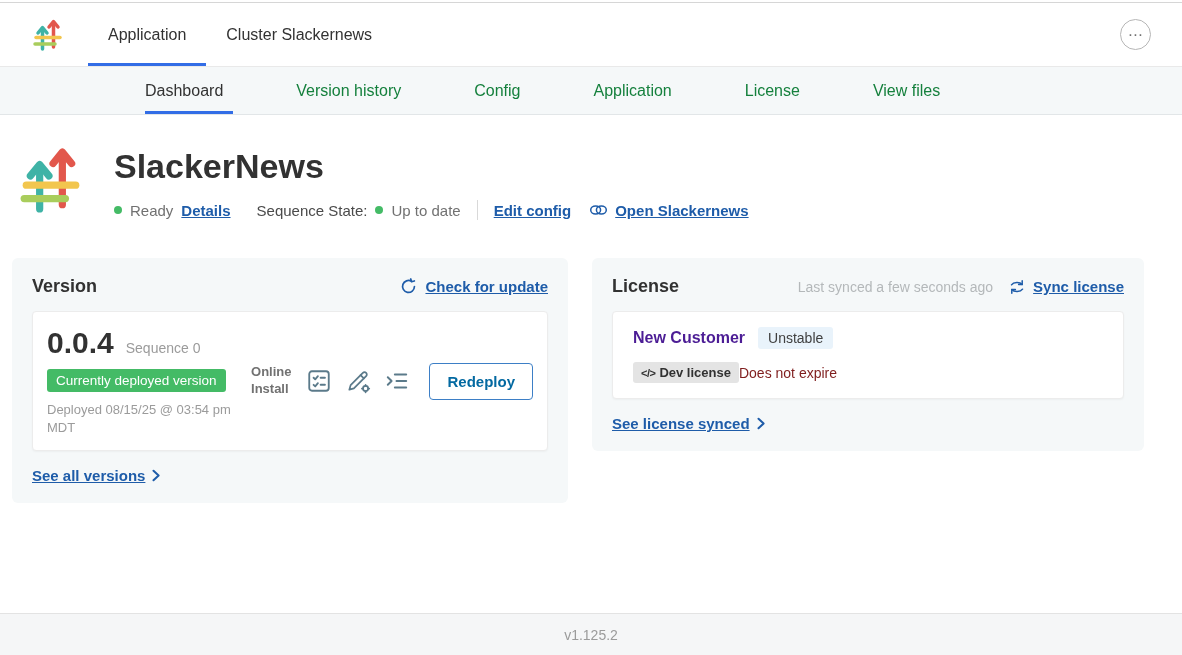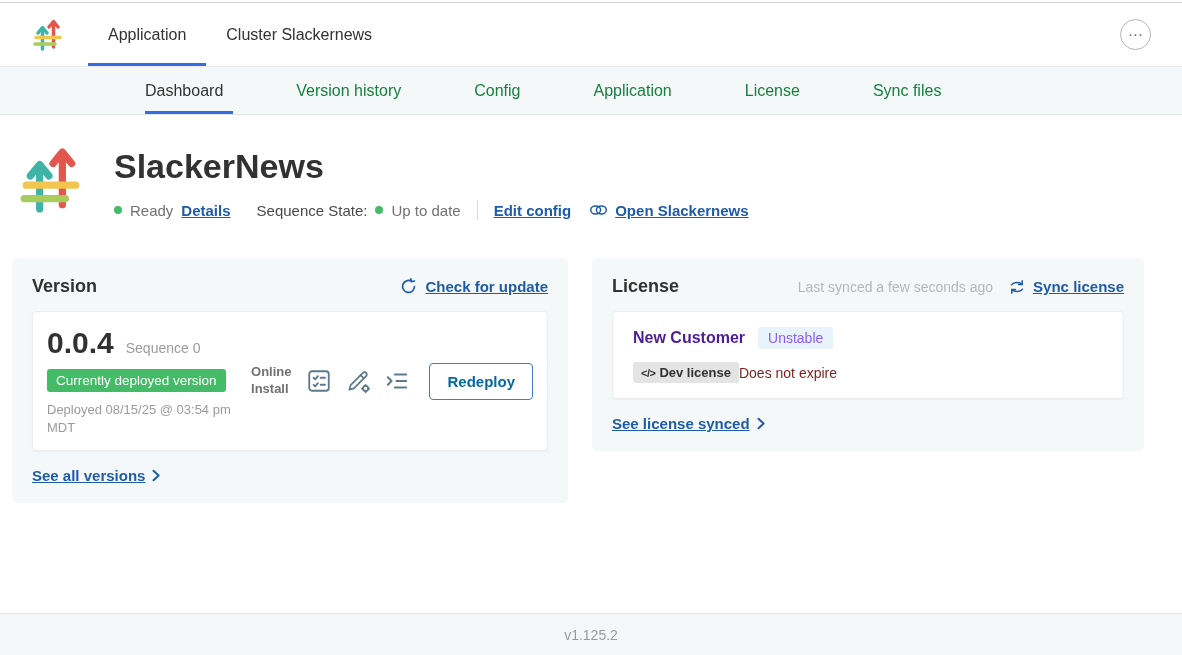--- a/index.html
+++ b/index.html
@@ -55,21 +55,21 @@
   .v-right{display:flex;align-items:center;gap:13px}
   .install-type{font-size:13px;font-weight:700;color:#717171;white-space:pre-line;line-height:1.3;margin-right:2px}
   .icon-btn{background:none;border:none;padding:0;cursor:pointer;display:flex;align-items:center}
   .redeploy{background:#fff;border:1px solid #3d7fc6;color:#0369a1;font-weight:700;font-size:15px;padding:9px 17px;border-radius:4px;margin-left:6px;cursor:pointer}
   .card-link{display:inline-flex;align-items:center;gap:7px;margin-top:16px;font-size:15px;cursor:pointer}
 
   
   .l-inner{padding:15px 20px}
   .l-row1{display:flex;align-items:center}
   .cust-name{font-size:16px;font-weight:700;color:#4c1d95}
-  .badge-channel{margin-left:13px;background:#e9f3fb;color:#8b5cf6;font-size:14px;padding:3px 10px;border-radius:3px}
+  .badge-channel{margin-left:13px;background:#e9f3fb;color:#404040;font-size:14px;padding:3px 10px;border-radius:3px}
   .l-row2{display:flex;align-items:center;margin-top:13px}
   .badge-dev{background:#e4e4e4;color:#323232;border-radius:3px;padding:3px 8px;font-size:13px;font-weight:700;display:inline-flex;align-items:center;gap:4px}
   .code-glyph{font-size:11px;font-weight:700;letter-spacing:-.5px}
   .expiry{color:#7f1d1d;font-size:14px}
 
   
   .footer{position:absolute;left:0;right:0;bottom:0;height:42px;background:#f5f6f7;border-top:1px solid #e3e3e3;display:flex;align-items:center;justify-content:center;color:#9b9b9b;font-size:14px}
 </style>
 </head>
 <body>
@@ -110,21 +110,21 @@
   <div class="subnav-tab">
       <span>Config</span>
     </div>
   <div class="subnav-tab">
       <span>Application</span>
     </div>
   <div class="subnav-tab">
       <span>License</span>
     </div>
   <div class="subnav-tab">
-      <span>Sync files</span>
+      <span>View files</span>
     </div>
 </nav>
 
 <main>
   <section class="app-header">
     <span class="logo-lg">
       <svg viewBox="0 0 60 64" width="62" height="66">
         <path d="M19 60 V22" stroke="#3fb3a6" stroke-width="7" stroke-linecap="round" fill="none"></path>
         <path d="M10 28 L19 17 L28 28" fill="none" stroke="#3fb3a6" stroke-width="7" stroke-linecap="round" stroke-linejoin="round"></path>
         <path d="M41 56 V10" stroke="#e2574c" stroke-width="7" stroke-linecap="round" fill="none"></path>

